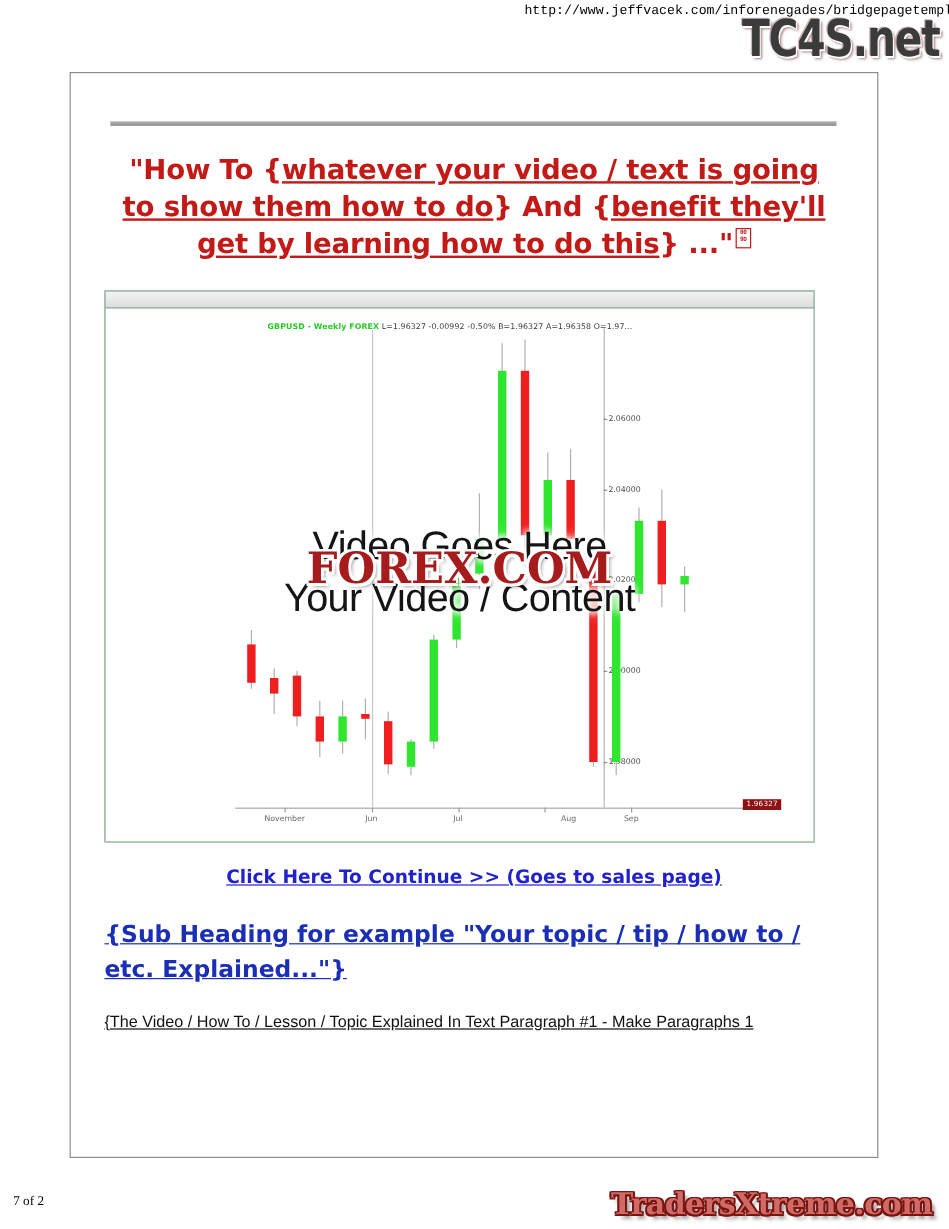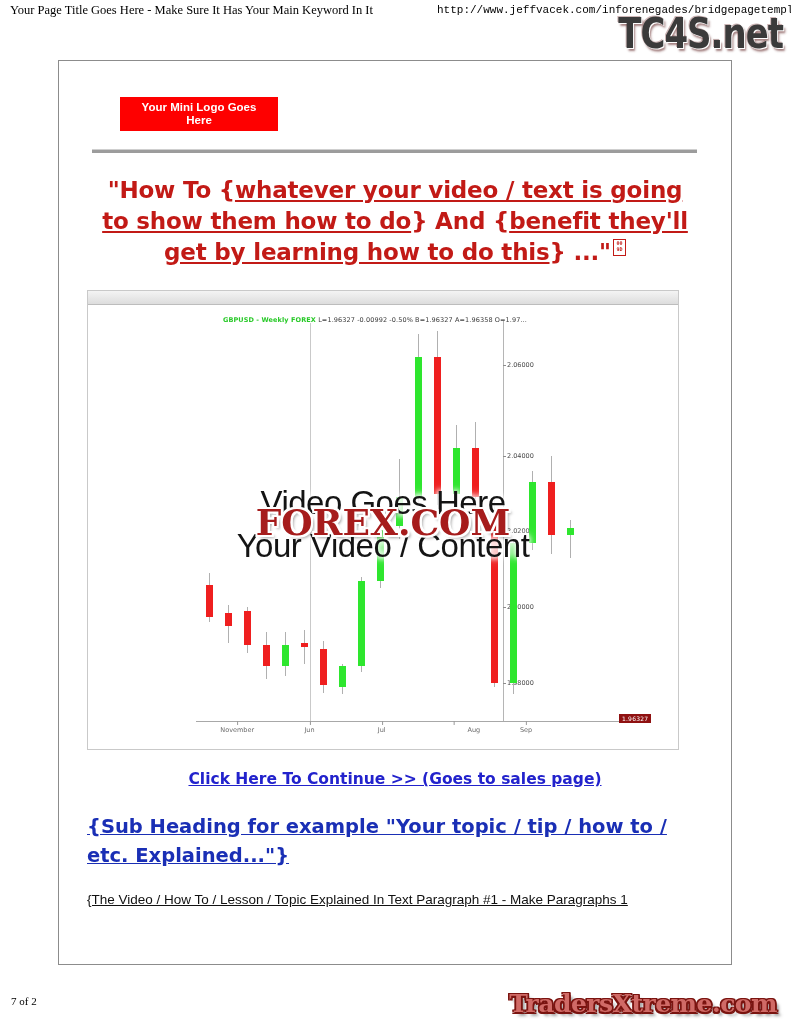--- a/index.html
+++ b/index.html
@@ -413,32 +413,27 @@
       1.5px 0 0 #7a1410, -1.5px 0 0 #7a1410, 0 1.5px 0 #7a1410, 0 -1.5px 0 #7a1410,
       1.5px 1.5px 0 #7a1410, -1.5px 1.5px 0 #7a1410, 1.5px -1.5px 0 #7a1410, -1.5px -1.5px 0 #7a1410,
       4px 4px 3px rgba(90,90,90,0.55);
     white-space: nowrap;
   }
 </style>
 </head>
 <body>
 
 <div class="print-header">
-  <div class="print-title">Your Page Title Goes Here - Make Sure It Has Your Main Keyword In It</div>
   <div class="print-url">http://www.jeffvacek.com/inforenegades/bridgepagetemplate.html</div>
 </div>
 <div class="tc4s-mark">TC4S.net</div>
 
 <div class="sheet">
   <div class="sheet-inner">
 
-    <div class="logo-box">
-      <span>Your Mini Logo Goes</span>
-      <span>Here</span>
-    </div>
 
     <div class="hr-rule"></div>
 
     <div class="headline">
       <span>"How To {</span><u>whatever your video / text is going to show them how to do</u><span>} And {</span><u>benefit they'll get by learning how to do this</u><span>} ..."</span><span class="glyph-box">00 9D</span>
     </div>
 
     <div class="player">
       <div class="player-topbar"></div>
 
@@ -446,21 +441,21 @@
 
         <div class="chart-hdr">
           <span class="sym">GBPUSD - Weekly  FOREX</span>
           <span class="val">L=1.96327  -0.00992  -0.50%  B=1.96327  A=1.96358  O=1.97...</span>
         </div>
 
         <div class="plot">
           <div class="axis-right-line"></div>
           <div class="axis-bottom-line"></div>
           <div id="ygrid">
-              <div class="ytick" style="top: 56px;">2.06000</div>
+              <div class="ytick" style="top: 88px;">2.06000</div>
               <div class="ytick" style="top: 146.667px;">2.04000</div>
               <div class="ytick" style="top: 222.476px;">2.02000</div>
               <div class="ytick" style="top: 298.286px;">2.00000</div>
               <div class="ytick" style="top: 374.095px;">1.98000</div>
             </div>
           <div id="xgrid">
               <div class="xtick" style="left: 149.27px;">November</div>
               <div class="xtick" style="left: 221.47px;">Jun</div>
               <div class="xtick" style="left: 293.67px;">Jul</div>
               <div class="xtick" style="left: 365.87px; padding-left: 40px;">Aug</div>

